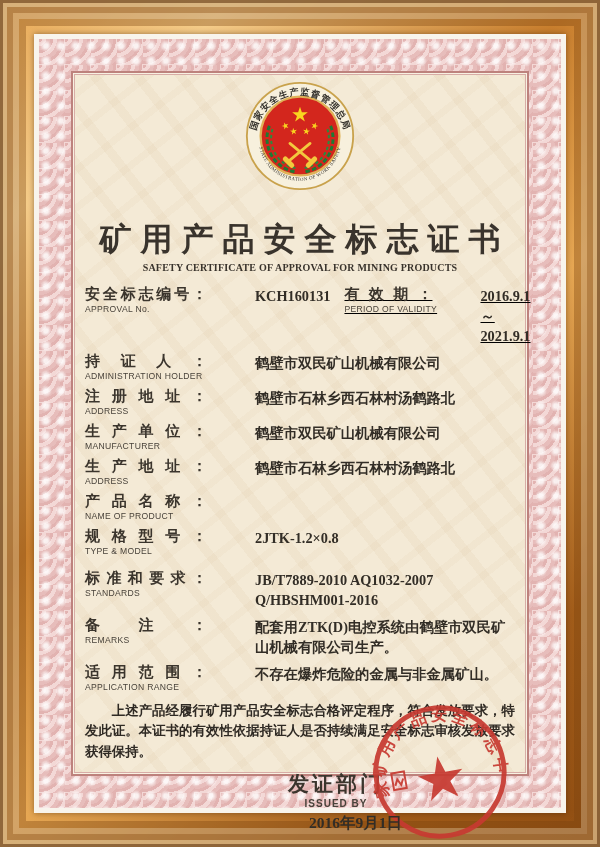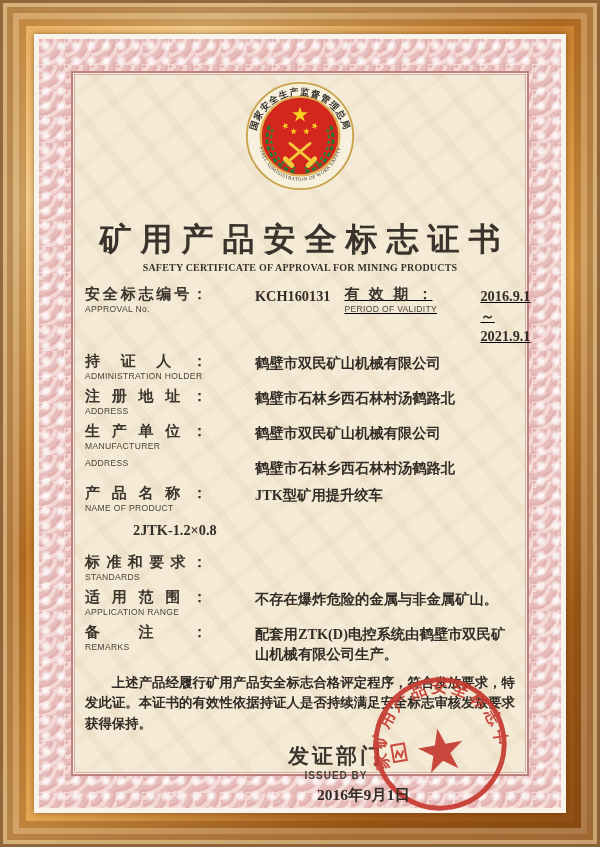--- a/index.html
+++ b/index.html
@@ -52,21 +52,21 @@
   .group.right{margin-left:14px;text-decoration:underline;}
 
   .statement{margin-top:9px;font-size:13.4px;font-weight:700;color:#2f2a24;
     line-height:1.55;text-indent:2em;text-align:justify;}
 
   .footer{position:relative;height:90px;}
   .issued{position:absolute;left:186px;top:7px;width:130px;text-align:center;}
   .issued-cn{font-size:21px;font-weight:700;color:#3b352d;letter-spacing:3px;}
   .issued-en{font-size:10px;color:#48423a;letter-spacing:1px;font-weight:700;
     font-family:"Liberation Sans","DejaVu Sans",sans-serif;}
-  .date{position:absolute;left:232px;top:50px;font-size:15.5px;font-weight:700;color:#322d26;z-index:3;}
+  .date{position:absolute;left:224px;top:50px;font-size:15.5px;font-weight:700;color:#322d26;z-index:3;}
   .seal{position:absolute;right:6px;top:-60px;z-index:2;opacity:.92;}
 </style>
 </head>
 <body>
 
 <div class="certificate">
   <div class="frame-outer"></div>
   <div class="mat-white"></div>
   <div class="mat-pink"></div>
 
@@ -148,58 +148,63 @@
       <div class="row">
         <div class="lab w-main">
           <div class="lab-cn">生产单位：</div>
           <div class="lab-en">MANUFACTURER</div>
         </div>
         <div class="val">鹤壁市双民矿山机械有限公司</div>
       </div>
 
       <div class="row">
         <div class="lab w-main">
+          <div class="lab-cn">生产地址：</div>
           <div class="lab-en">ADDRESS</div>
         </div>
         <div class="val">鹤壁市石林乡西石林村汤鹤路北</div>
       </div>
 
       <div class="row">
         <div class="lab w-main">
           <div class="lab-cn">产品名称：</div>
           <div class="lab-en">NAME OF PRODUCT</div>
         </div>
-        <div class="val">JTK型矿用提升绞车</div>
-      </div>
-
-      <div class="row">
+      </div>
+
+      <div class="row">
+        <div class="lab w-main">
+          <div class="lab-cn">规格型号：</div>
+          <div class="lab-en">TYPE &amp; MODEL</div>
+        </div>
         <div class="val">2JTK-1.2×0.8</div>
       </div>
 
       <div class="row gap-top">
         <div class="lab w-main">
           <div class="lab-cn">标准和要求：</div>
           <div class="lab-en">STANDARDS</div>
         </div>
+        <div class="val">JB/T7889-2010 AQ1032-2007 Q/HBSHM001-2016</div>
+      </div>
+
+      <div class="row">
+        <div class="lab w-main">
+          <div class="lab-cn">备注：</div>
+          <div class="lab-en">REMARKS</div>
+        </div>
+        <div class="val">配套用ZTK(D)电控系统由鹤壁市双民矿山机械有限公司生产。</div>
       </div>
 
       <div class="row">
         <div class="lab w-main">
           <div class="lab-cn">适用范围：</div>
           <div class="lab-en">APPLICATION RANGE</div>
         </div>
         <div class="val">不存在爆炸危险的金属与非金属矿山。</div>
-      </div>
-
-      <div class="row">
-        <div class="lab w-main">
-          <div class="lab-cn">备注：</div>
-          <div class="lab-en">REMARKS</div>
-        </div>
-        <div class="val">配套用ZTK(D)电控系统由鹤壁市双民矿山机械有限公司生产。</div>
       </div>
     </div>
 
     <div class="statement">上述产品经履行矿用产品安全标志合格评定程序，符合发放要求，特发此证。本证书的有效性依据持证人是否持续满足安全标志审核发放要求获得保持。</div>
 
     <div class="footer">
       <div class="issued">
         <div class="issued-cn">发证部门</div>
         <div class="issued-en">ISSUED BY</div>
       </div>

